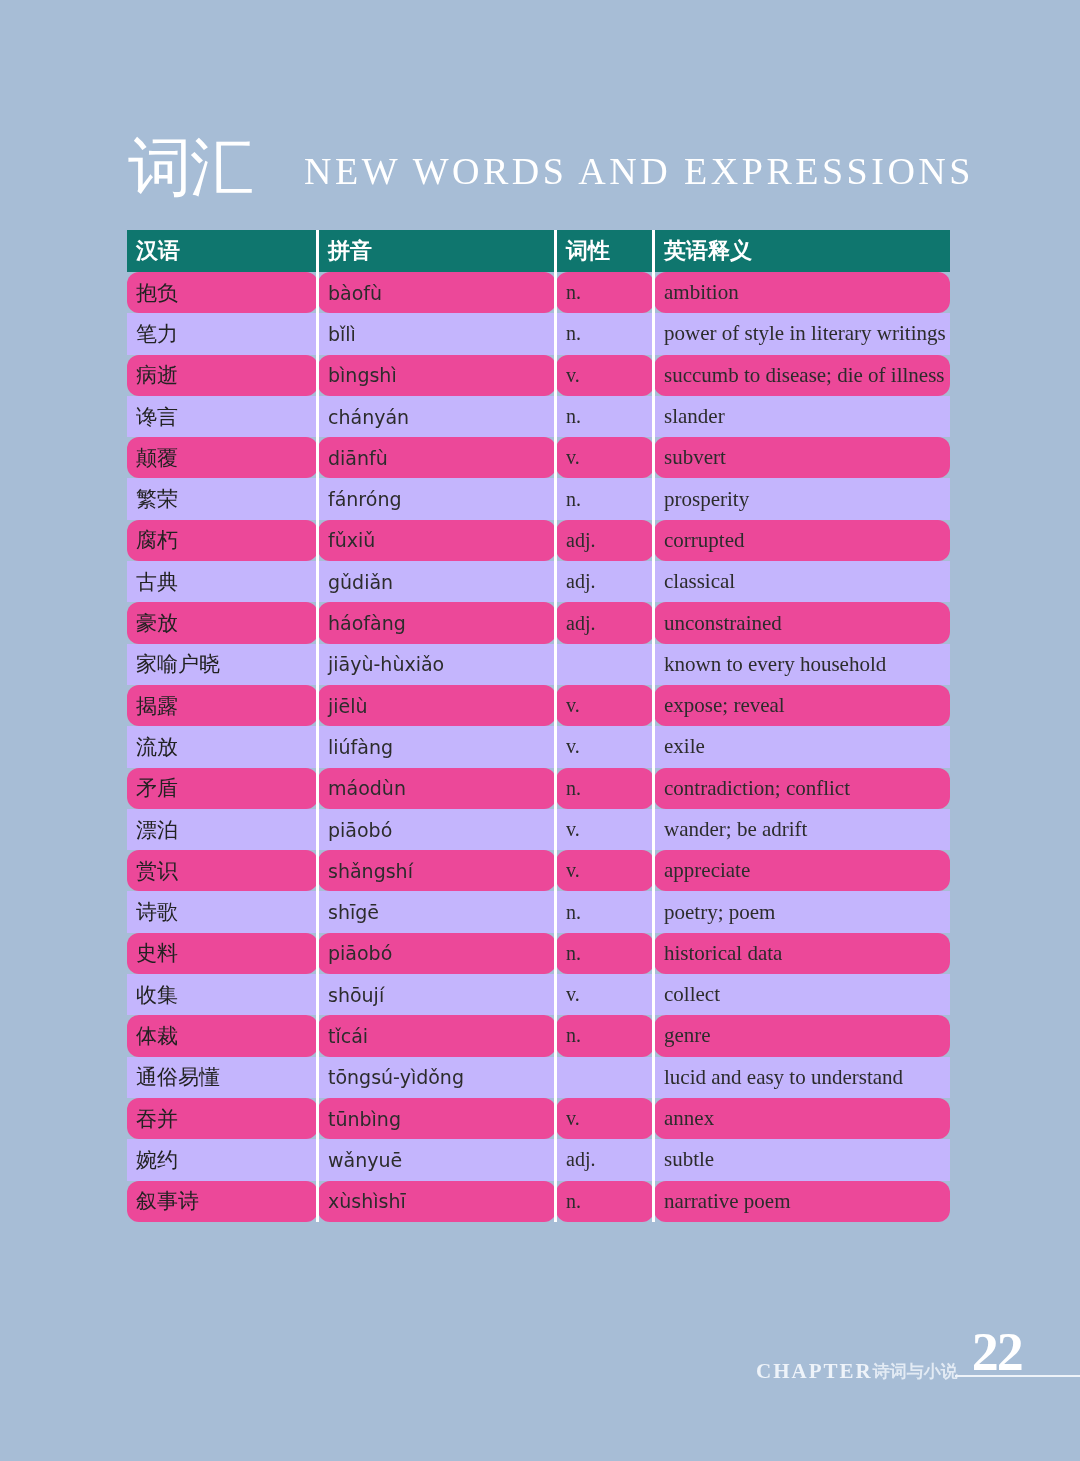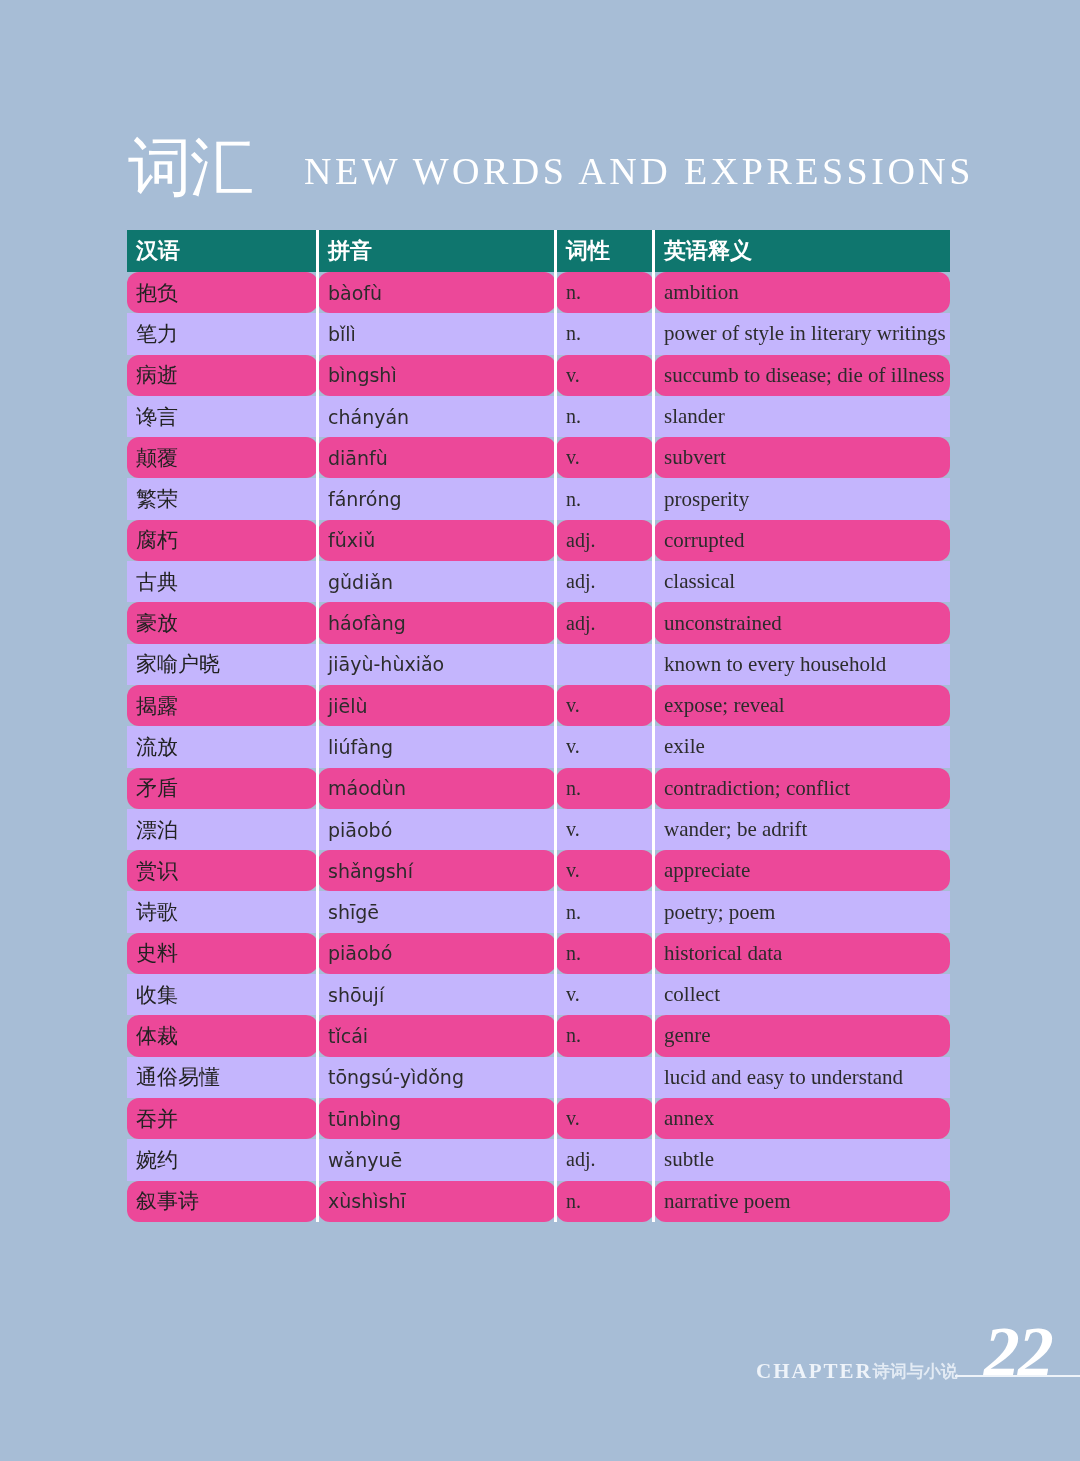--- a/index.html
+++ b/index.html
@@ -58,23 +58,23 @@
       display: flex; align-items: flex-end;
     }
     .footer-text { display: flex; flex-direction: row; color: #eef3f9; font-weight: bold; }
     .chapter-label {
       font-family: "Liberation Serif", serif;
       font-size: 21px; letter-spacing: 2px; line-height: 22px;
     }
     .chapter-zh { font-size: 17px; line-height: 22px; color: #e3ebf4; }
     .chapter-num {
       font-family: "Liberation Serif", serif;
-      font-size: 72px; font-weight: bold;
+      font-size: 54px; font-weight: bold;
       color: #ffffff; line-height: 60px;
-      margin-left: 26px; letter-spacing: -2px; font-style: italic;
+      margin-left: 14px; letter-spacing: -2px;
     }
     .footer-rule {
       position: absolute; left: 955px; top: 1375px;
       width: 125px; height: 2px; background: #eef3f9;
     }
   </style>
 </head>
 <body>
 
 <div class="title">

